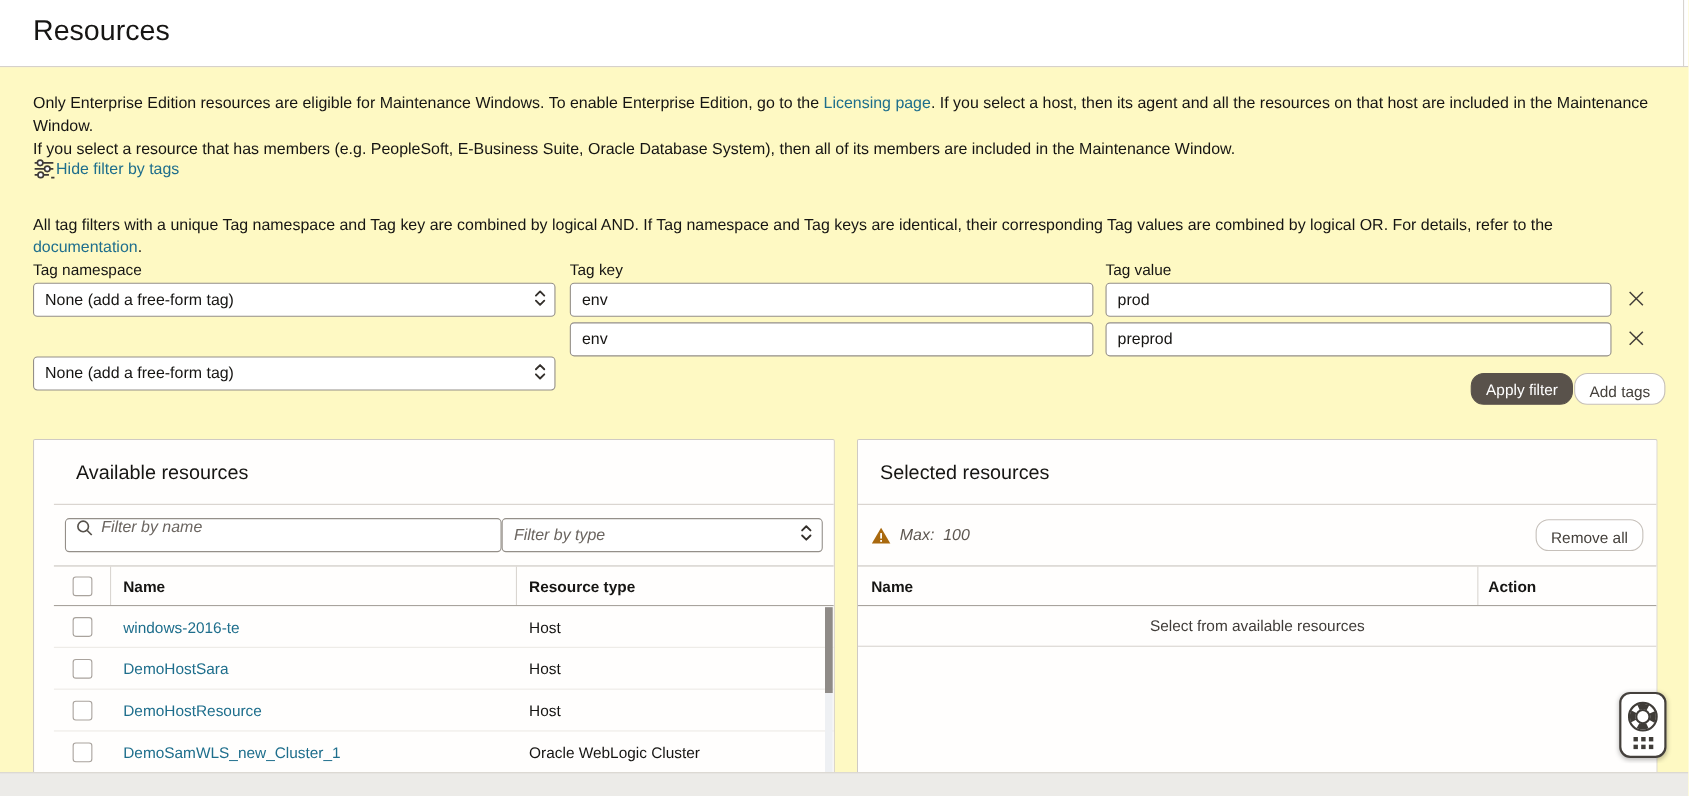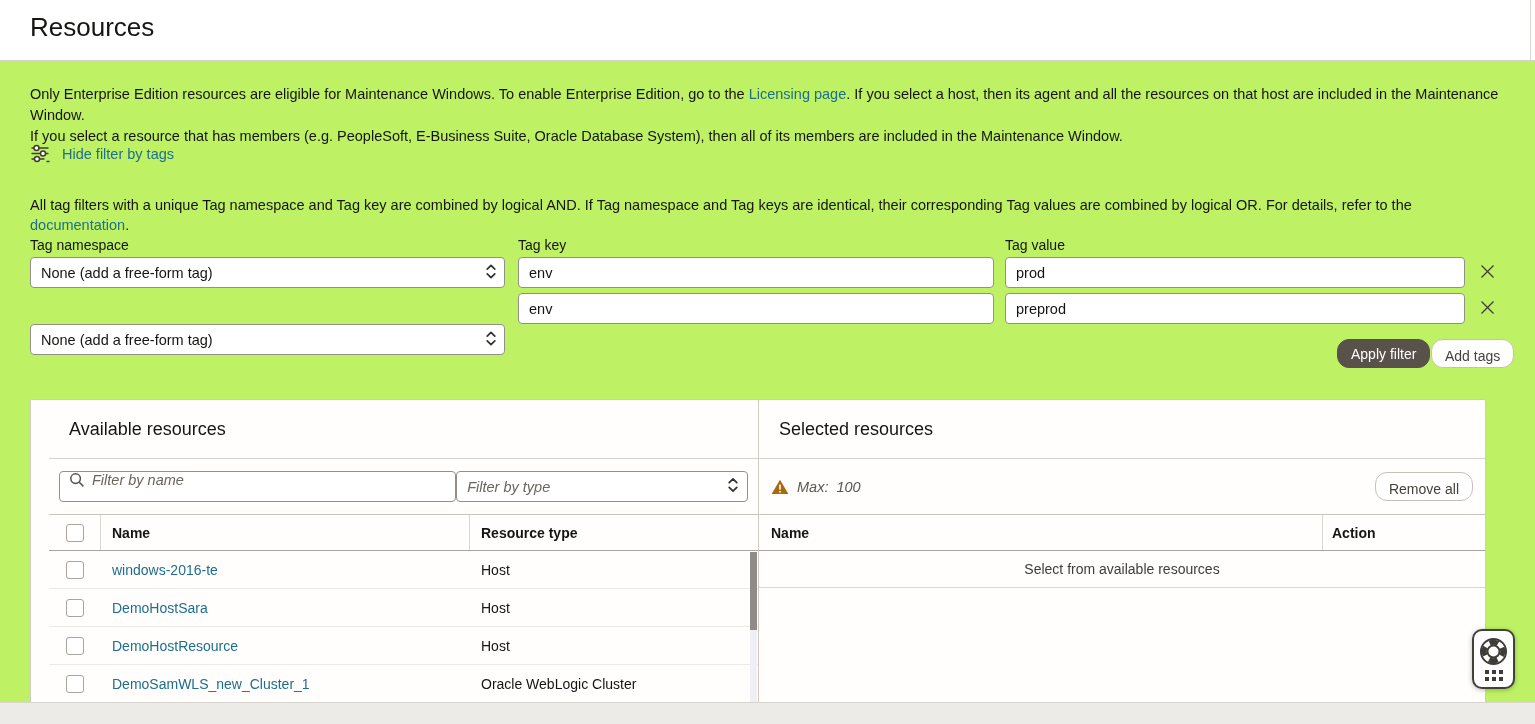--- a/index.html
+++ b/index.html
@@ -1,29 +1,29 @@
 <!DOCTYPE html>
 <html><head>
 <meta charset="utf-8">
 <style>
   html,body{margin:0;padding:0;}
-  .page{position:relative;width:1535px;height:724px;background:#bef264;overflow:hidden;
+  .page{position:relative;width:1535px;height:724px;background:#fef9c3;overflow:hidden;
         font-family:"Liberation Sans",sans-serif;color:#161513;}
   a{color:#1e6e8c;cursor:pointer;}
 
   
   .header-band{position:absolute;left:0;top:0;width:1535px;height:61px;background:#ffffff;
                border-bottom:1px solid #d6d1cb;box-sizing:border-box;}
   .page-title{position:absolute;left:30px;top:12px;font-size:26px;color:#161513;}
   .scroll-gutter{position:absolute;right:0;top:0;width:4px;height:60px;background:#ffffff;
                  border-left:1px solid #d8d4cf;}
 
   
   .intro{position:absolute;left:30px;top:84px;width:1480px;font-size:14.5px;line-height:21px;}
-  .filter-toggle{position:absolute;left:30px;top:143px;display:flex;align-items:center;gap:11px;
+  .filter-toggle{position:absolute;left:30px;top:143px;display:flex;align-items:center;
                  font-size:14.5px;}
   .tag-info{position:absolute;left:30px;top:195px;width:1480px;font-size:14.5px;line-height:20px;}
 
   
   .tag-label{position:absolute;top:237px;font-size:14px;color:#161513;}
   .ctrl{position:absolute;height:31px;background:#ffffff;border:1px solid #948f89;border-radius:4px;
         box-sizing:border-box;font-size:14.5px;color:#161513;}
   .fakeselect{display:flex;align-items:center;padding:0 28px 0 10px;cursor:pointer;position:relative;}
   .fakeselect .chev{position:absolute;right:7px;top:50%;transform:translateY(-50%);}
   input.ctrl{padding:0 10px;outline:none;}
@@ -31,21 +31,21 @@
         display:flex;align-items:center;justify-content:center;padding:0;}
   .btn{position:absolute;height:29px;border-radius:12px;font-size:14px;cursor:pointer;
        font-family:"Liberation Sans",sans-serif;box-sizing:border-box;}
   .btn-primary{background:#59524b;color:#ffffff;border:1px solid #59524b;padding:0 13px;}
   .btn-secondary{background:#ffffff;color:#45413c;border:1px solid #c6c0ba;padding:8px 13px;}
 
   
   .panel{position:absolute;top:399px;height:303px;background:#fffefd;border:1px solid #cfcac4;
          border-bottom:none;border-radius:2px 2px 0 0;box-sizing:border-box;overflow:hidden;}
   .panel-avail{left:30px;width:729px;padding-left:18px;}
-  .panel-sel{left:758px;width:728px;}
+  .panel-sel{left:779px;width:728px;}
   .panel-header{height:59px;border-bottom:1px solid #d6d1cb;display:flex;align-items:center;
                 padding-left:20px;font-size:18px;color:#161513;box-sizing:border-box;}
   .toolbar{height:55px;display:flex;align-items:center;padding:0 10px;box-sizing:border-box;}
   .searchbox{width:402px;height:31px;border:1px solid #948f89;border-radius:4px;background:#fff;
              display:flex;padding:0 9px;gap:7px;box-sizing:border-box;}
   .placeholder{font-size:14.5px;font-style:italic;color:#6b6560;}
   .typeselect{width:295px;height:31px;margin-left:auto;border:1px solid #948f89;border-radius:4px;
               background:#fff;display:flex;align-items:center;padding:0 28px 0 10px;position:relative;
               box-sizing:border-box;cursor:pointer;}
   .typeselect .chev{position:absolute;right:8px;top:50%;transform:translateY(-50%);}

